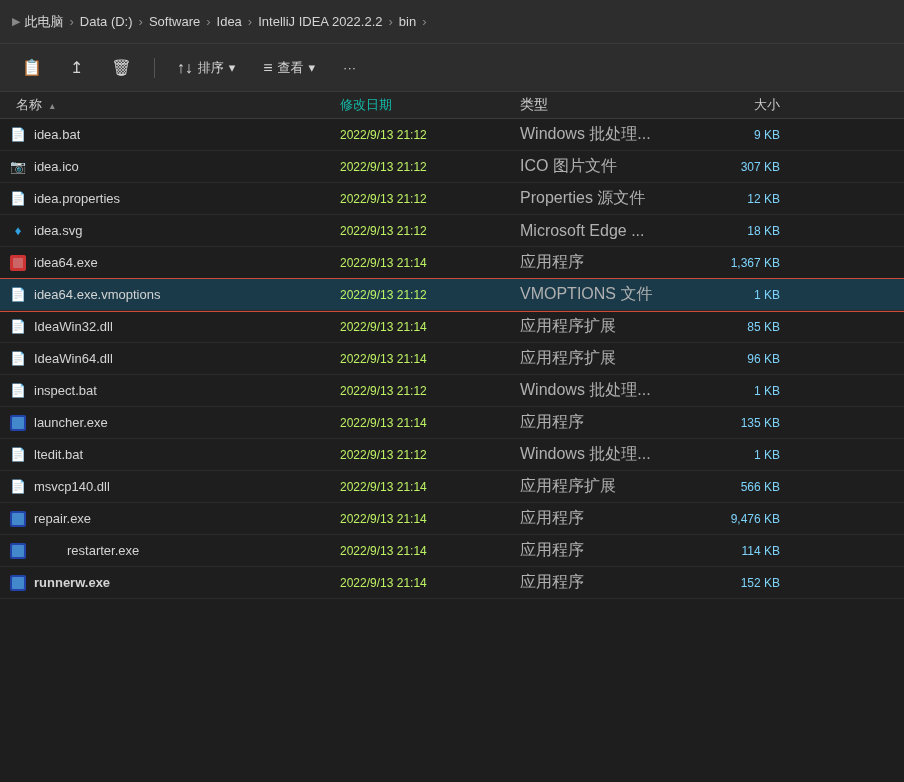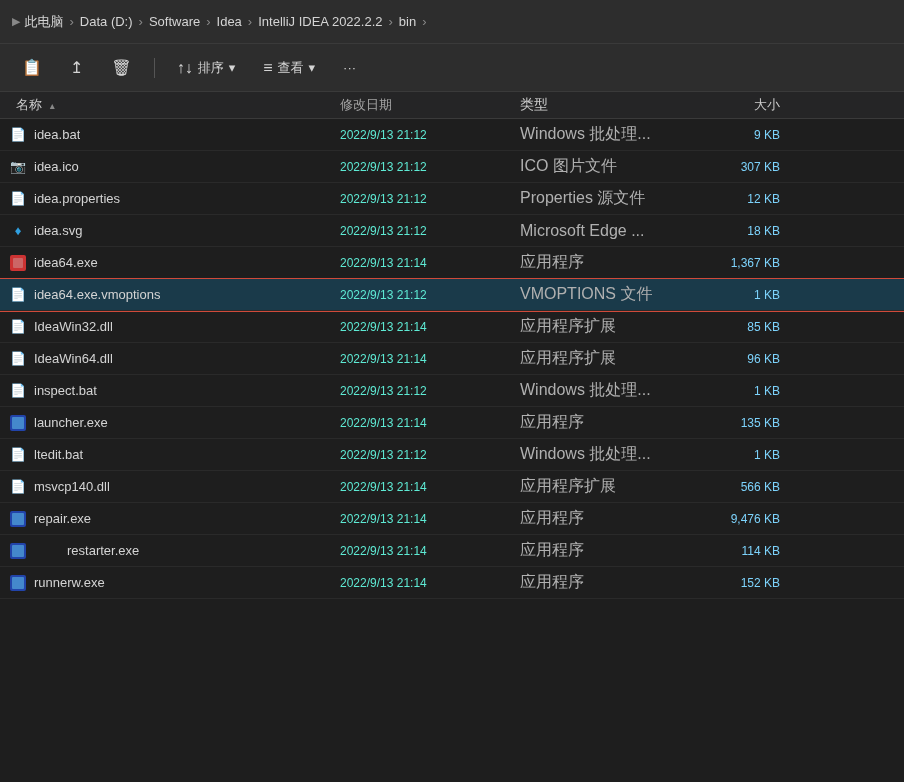--- a/index.html
+++ b/index.html
@@ -84,21 +84,21 @@
     .col-header {
       display: flex;
       padding: 4px 0;
       border-bottom: 1px solid #3a3a3a;
       background: #252526;
       position: sticky;
       top: 0;
       z-index: 10;
     }
     .col-header .col-name { width: 340px; padding-left: 16px; color: #ccc; font-size: 13px; }
-    .col-header .col-date { width: 180px; color: #a3a3a3; font-size: 13px; }
+    .col-header .col-date { width: 180px; color: #14b8a6; font-size: 13px; }
     .col-header .col-type { width: 180px; color: #ccc; font-size: 14px; }
     .col-header .col-size { width: 100px; color: #ccc; font-size: 13px; text-align: right; padding-right: 20px; }
 
     
     .file-row {
       display: flex;
       align-items: center;
       height: 32px;
       border-bottom: 1px solid #2a2a2a;
       cursor: pointer;
@@ -107,21 +107,21 @@
 
     .file-row .col-name {
       width: 340px;
       padding-left: 8px;
       display: flex;
       align-items: center;
       gap: 6px;
       overflow: hidden;
       white-space: nowrap;
     }
-    .file-row .col-date { width: 180px; color: #5eead4; font-size: 12px; }
+    .file-row .col-date { width: 180px; color: #bef264; font-size: 12px; }
     .file-row .col-type { width: 180px; color: #b0b0b0; font-size: 16px; }
     .file-row .col-size { width: 100px; text-align: right; padding-right: 20px; color: #7dd3fc; font-size: 12px; }
 
     
     .file-icon {
       width: 20px;
       height: 20px;
       flex-shrink: 0;
       display: flex;
       align-items: center;
@@ -362,20 +362,20 @@
     <div class="col-size">114 KB</div>
   </div>
       <div class="file-row">
     <div class="col-name">
       <span class="file-icon">
             <svg width="18" height="18" viewBox="0 0 18 18">
               <rect x="1" y="1" width="16" height="16" rx="2" fill="#2244aa"></rect>
               <rect x="3" y="3" width="12" height="12" rx="1" fill="#4488cc"></rect>
             </svg>
           </span>
-      <span style="overflow:hidden;text-overflow:ellipsis;">runnerw.exe</span>
+      <span style="overflow:hidden;text-overflow:ellipsis;font-weight:bold;">runnerw.exe</span>
     </div>
     <div class="col-date">2022/9/13 21:14</div>
     <div class="col-type">应用程序</div>
     <div class="col-size">152 KB</div>
   </div>
     </div>
 </div>
 
 </body></html>

